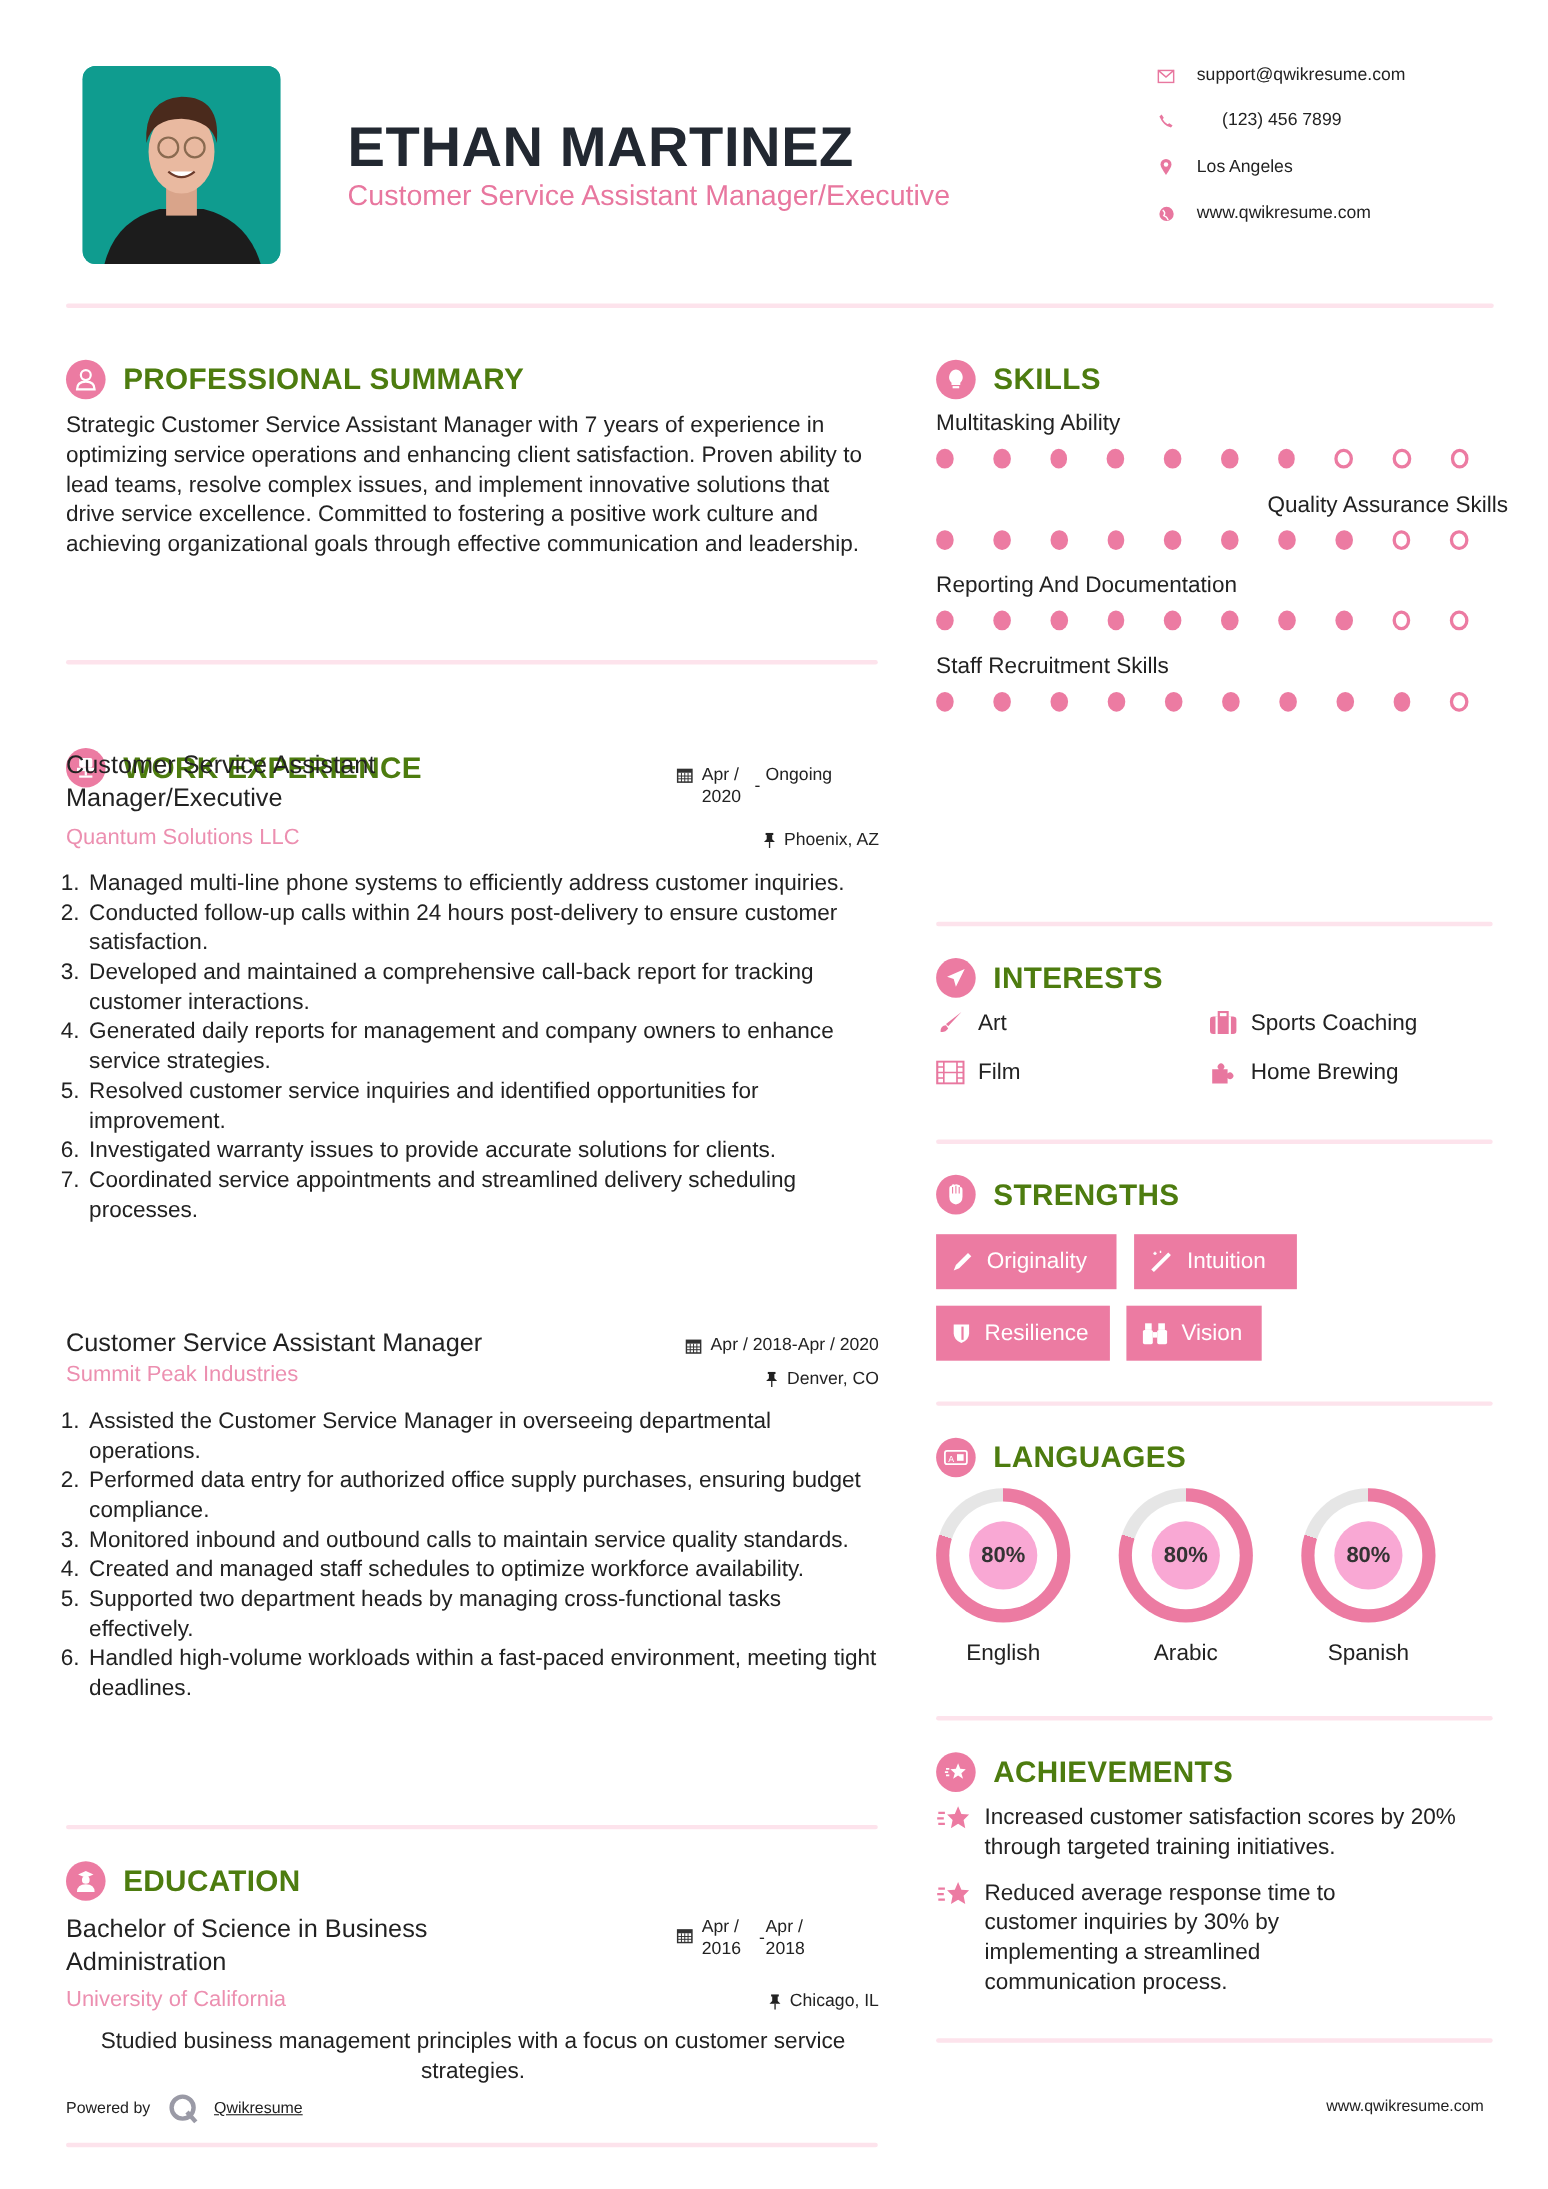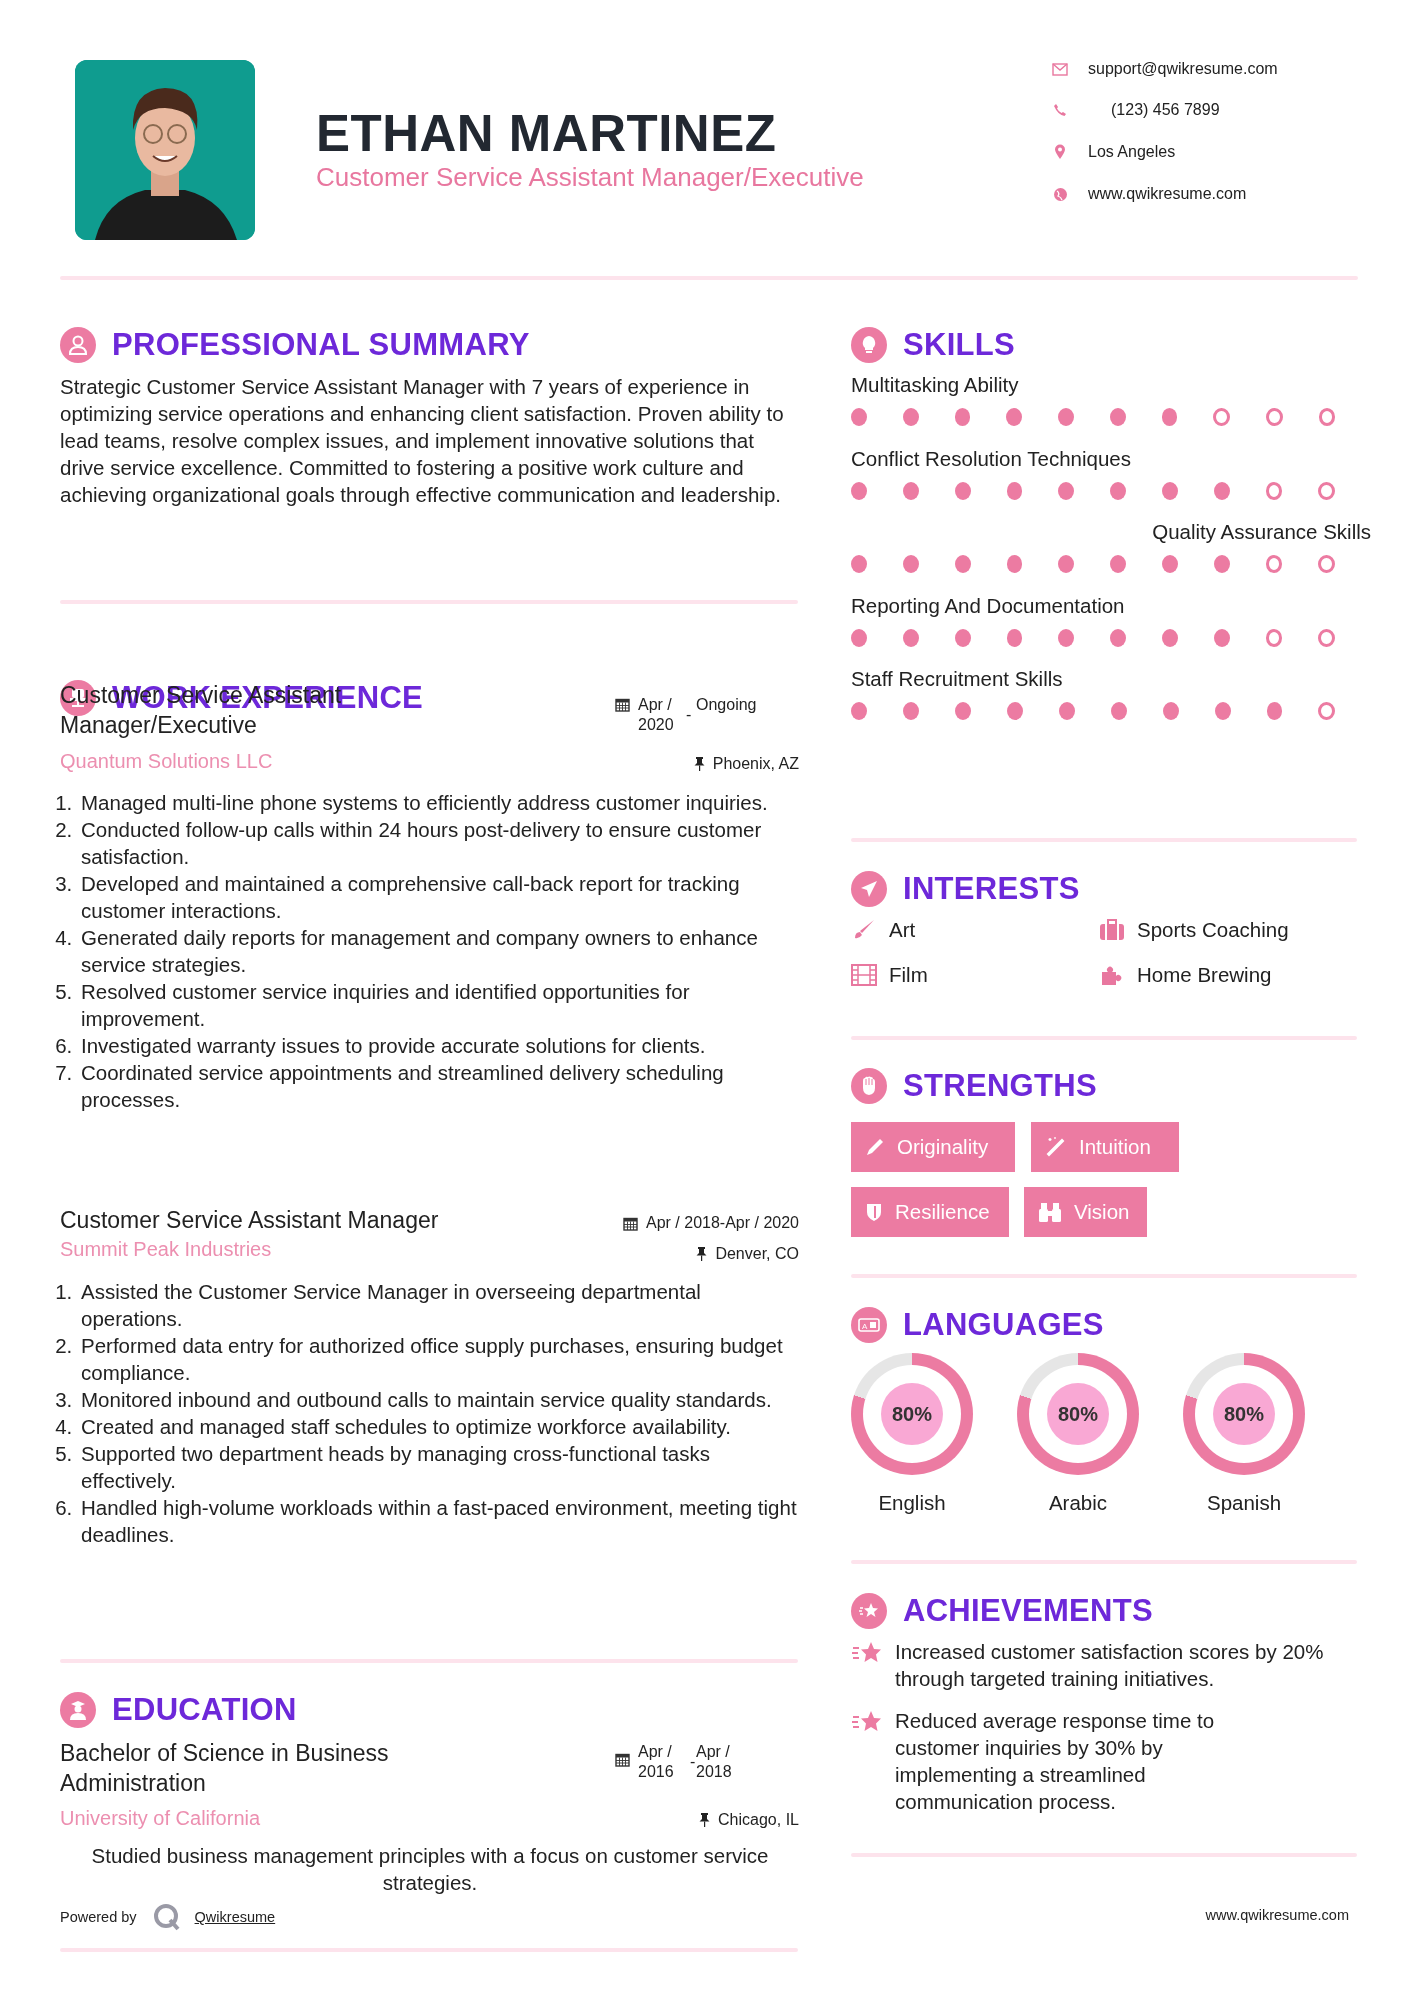--- a/index.html
+++ b/index.html
@@ -11,21 +11,21 @@
   .photo { left: 75px; top: 60px; width: 180px; height: 180px; border-radius: 12px; background: #0f9c8f; overflow: hidden; }
   .name { left: 316px; top: 104px; font-size: 51px; font-weight: 700; letter-spacing: 0.5px; color: #222831; white-space: nowrap; }
   .title { left: 316px; top: 162px; font-size: 26px; color: #e8779f; white-space: nowrap; }
   .contact { left: 1052px; width: 320px; font-size: 16px; color: #222; display: flex; align-items: center; }
   .contact .ic { width: 16px; height: 16px; margin-right: 20px; display: inline-flex; align-items: center; justify-content: center; color: #e8779f; }
   .hr { height: 4px; background: #fde3ec; border-radius: 2px; }
 
   
   .sec-head { display: flex; align-items: center; }
   .sec-icon { width: 36px; height: 36px; border-radius: 50%; background: #ec7ba2; display: inline-flex; align-items: center; justify-content: center; margin-right: 16px; flex: none; }
-  .sec-title { font-size: 31px; font-weight: 700; color: #6d28d9; letter-spacing: 0.3px; white-space: nowrap; }
+  .sec-title { font-size: 27px; font-weight: 700; color: #4d7c0f; letter-spacing: 0.3px; white-space: nowrap; }
 
   .body-text { font-size: 20.5px; line-height: 27px; color: #222; }
   .job-title { font-size: 23px; line-height: 30px; color: #222; }
   .company { font-size: 20px; color: #ec8fb0; }
   .meta { font-size: 16px; color: #222; line-height: 20px; }
   ol.list { font-size: 20.5px; line-height: 27px; color: #222; padding-left: 20px; }
   ol.list li { padding-left: 3px; }
 
   
   .skill-name { font-size: 20.5px; color: #222; }
@@ -270,35 +270,20 @@
         <span class="dot"></span>
         <span class="dot"></span>
         <span class="dot"></span>
         <span class="dot"></span>
         <span class="dot empty"></span>
         <span class="dot empty"></span>
         <span class="dot empty"></span>
       </div>
     </div>
     <div style="height: 73.5px;">
-      <div class="skill-name" style="height: 35px;">Conflict Resolution Techniques</div>
-      <div class="dots">
-        <span class="dot"></span>
-        <span class="dot"></span>
-        <span class="dot"></span>
-        <span class="dot"></span>
-        <span class="dot"></span>
-        <span class="dot"></span>
-        <span class="dot"></span>
-        <span class="dot"></span>
-        <span class="dot empty"></span>
-        <span class="dot empty"></span>
-      </div>
-    </div>
-    <div style="height: 73.5px;">
       <div class="skill-name" style="height: 35px; text-align: right;">Quality Assurance Skills</div>
       <div class="dots">
         <span class="dot"></span>
         <span class="dot"></span>
         <span class="dot"></span>
         <span class="dot"></span>
         <span class="dot"></span>
         <span class="dot"></span>
         <span class="dot"></span>
         <span class="dot"></span>

